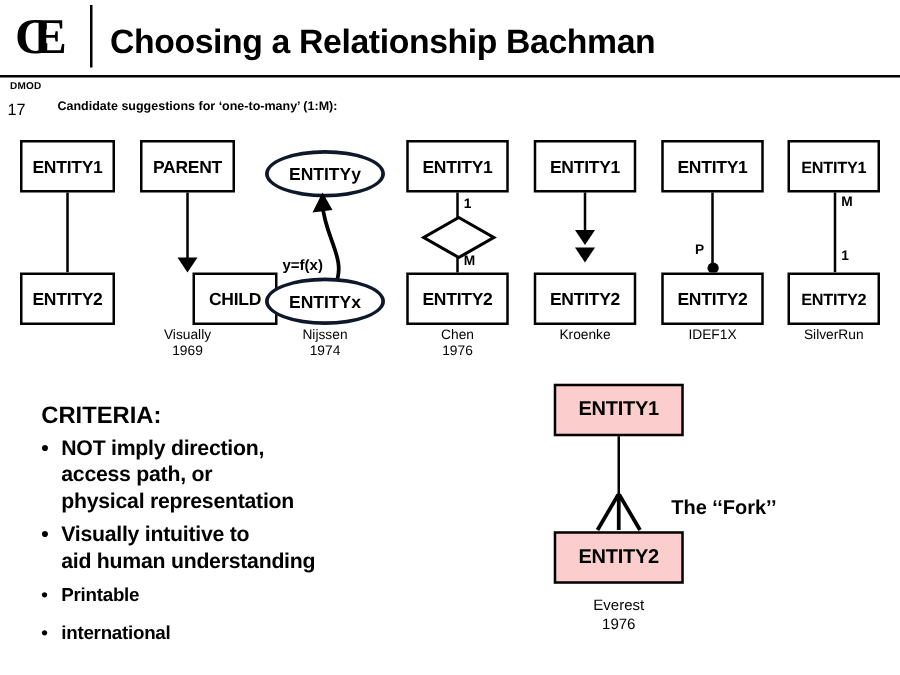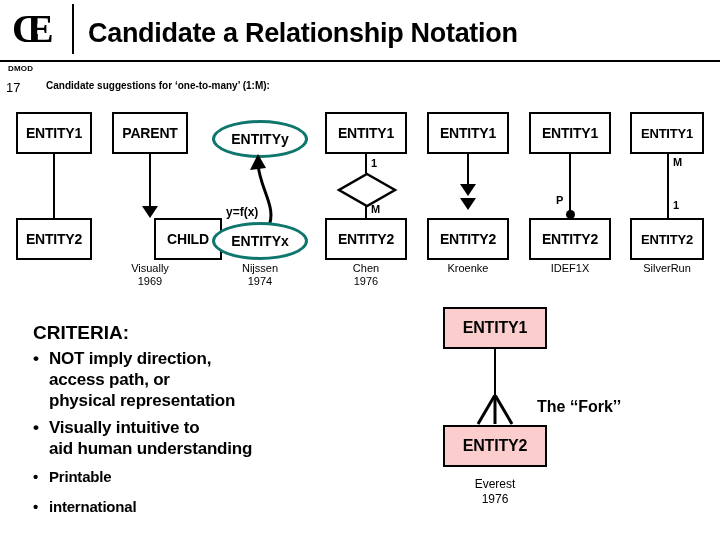--- a/index.html
+++ b/index.html
@@ -74,21 +74,21 @@
     align-items: center;
     justify-content: center;
     font-size: 14px;
     font-weight: bold;
     letter-spacing: -0.2px;
   }
   .ebox.small { font-size: 13px; }
   .ebox.pink { background: #fbcdcd; border: 2px solid #000; }
 
   .eellipse {
-    border: 3px solid #0f766e;
+    border: 3px solid #0f172a;
     border-radius: 50%;
     background: #ffffff;
     box-sizing: border-box;
     display: flex;
     align-items: center;
     justify-content: center;
     font-size: 14px;
     font-weight: bold;
   }
 
@@ -140,21 +140,21 @@
 </style>
 </head>
 <body>
 
 <div id="slide">
 
   <div class="abs" id="logo-box">
     <div id="logo-glyph">CE</div>
   </div>
   <div class="abs" id="logo-divider"></div>
-  <div class="abs" id="slide-title">Candidate a Relationship Notation</div>
+  <div class="abs" id="slide-title">Choosing a Relationship Bachman</div>
   <div class="abs" id="header-rule"></div>
   <div class="abs" id="dmod-tag">DMOD</div>
   <div class="abs" id="page-num">17</div>
   <div class="abs" id="subtitle">Candidate suggestions for ‘one-to-many’ (1:M):</div>
 
   <div class="abs ebox" style="left:16px;top:112px;width:76px;height:42px;">ENTITY1</div>
   <div class="abs vline" style="left:153px;top:154px;height:0px;"></div>
   <div class="abs vline" style="left:53px;top:154px;height:64px;"></div>
   <div class="abs ebox" style="left:16px;top:218px;width:76px;height:42px;">ENTITY2</div>
 

